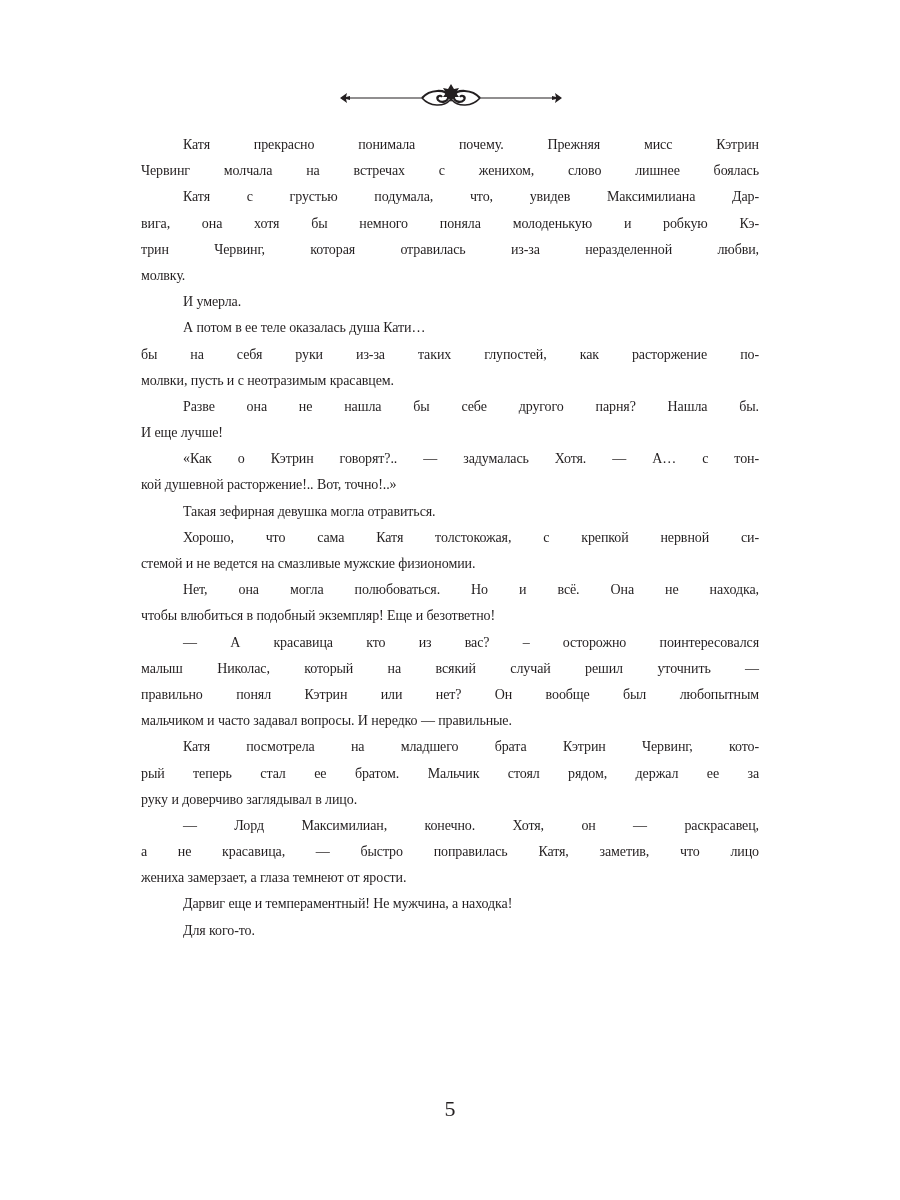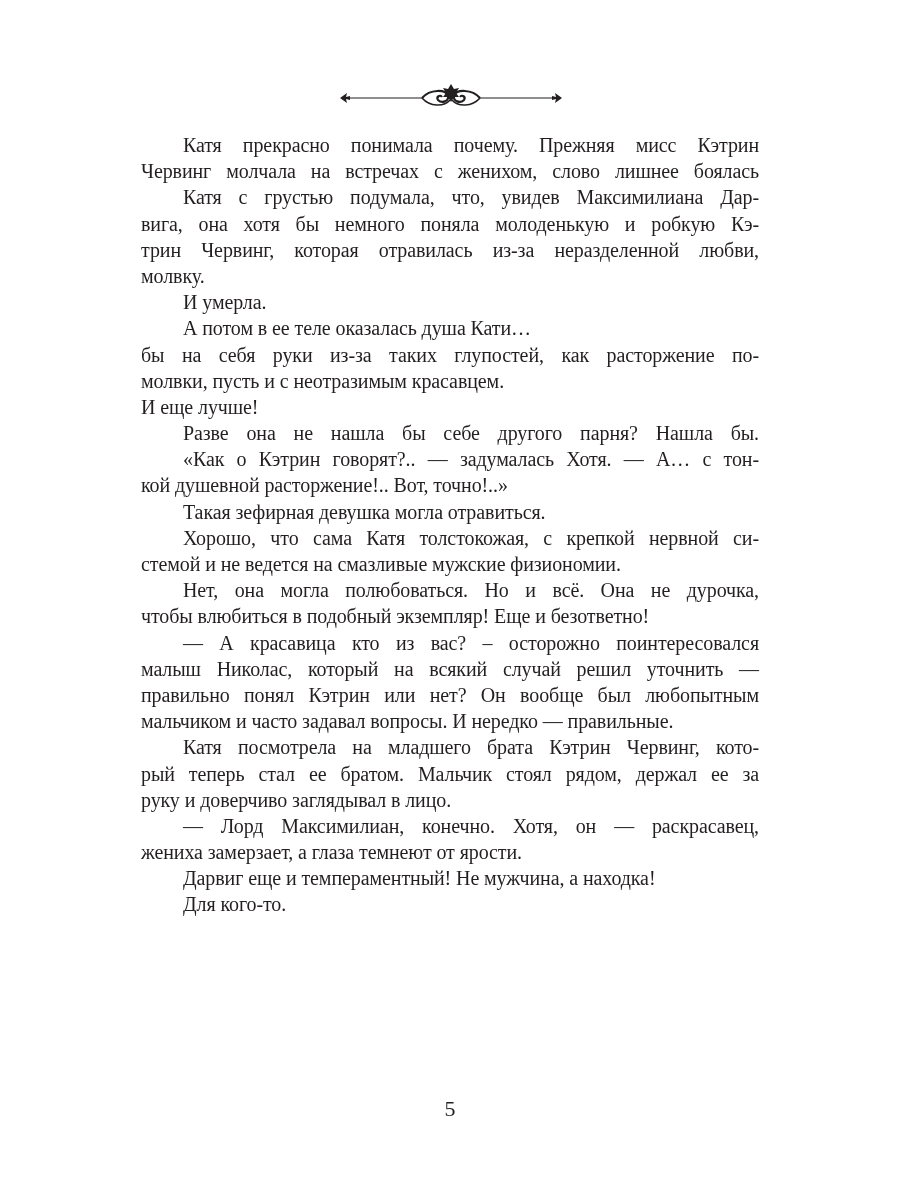--- a/index.html
+++ b/index.html
@@ -4,21 +4,21 @@
   <style>
     html, body { margin: 0; padding: 0; }
     body {
       width: 900px; height: 1200px; background: #ffffff; position: relative; overflow: hidden;
       font-family: "DejaVu Serif", "Liberation Serif", serif; color: #231f20;
     }
     .ornament { position: absolute; left: 338px; top: 80px; width: 226px; height: 36px; }
     .text-block { position: absolute; left: 141px; top: 132px; width: 618px; }
     .line {
       font-family: "Liberation Serif", "DejaVu Serif", serif;
-      font-size: 20px; line-height: 26.2px; height: 26.2px;
+      font-size: 14px; line-height: 26.2px; height: 26.2px;
       white-space: nowrap; letter-spacing: -0.1px;
       text-align: justify; text-align-last: justify; display: block;
     }
     .line.indent { padding-left: 42px; }
     .line.last { text-align-last: left; }
     .page-number {
       position: absolute; left: 0; width: 900px; top: 1096px; text-align: center;
       font-family: "Liberation Serif", "DejaVu Serif", serif; font-size: 22px;
     }
   </style>
@@ -49,35 +49,36 @@
     <div class="line indent">Катя прекрасно понимала почему. Прежняя мисс Кэтрин</div>
     <div class="line">Червинг молчала на встречах с женихом, слово лишнее боялась</div>
     <div class="line indent">Катя с грустью подумала, что, увидев Максимилиана Дар-</div>
     <div class="line">вига, она хотя бы немного поняла молоденькую и робкую Кэ-</div>
     <div class="line">трин Червинг, которая отравилась из-за неразделенной любви,</div>
     <div class="line last">молвку.</div>
     <div class="line indent last">И умерла.</div>
     <div class="line indent last">А потом в ее теле оказалась душа Кати…</div>
     <div class="line">бы на себя руки из-за таких глупостей, как расторжение по-</div>
     <div class="line last">молвки, пусть и с неотразимым красавцем.</div>
+    <div class="line indent">Разве она не нашла бы себе другого парня? Нашла бы.</div>
     <div class="line last">И еще лучше!</div>
-    <div class="line indent">Разве она не нашла бы себе другого парня? Нашла бы.</div>
     <div class="line indent">«Как о Кэтрин говорят?.. — задумалась Хотя. — А… с тон-</div>
     <div class="line last">кой душевной расторжение!.. Вот, точно!..»</div>
     <div class="line indent last">Такая зефирная девушка могла отравиться.</div>
     <div class="line indent">Хорошо, что сама Катя толстокожая, с крепкой нервной си-</div>
     <div class="line last">стемой и не ведется на смазливые мужские физиономии.</div>
-    <div class="line indent">Нет, она могла полюбоваться. Но и всё. Она не дурочка,</div>
+    <div class="line indent">Нет, она могла полюбоваться. Но и всё. Она не находка,</div>
     <div class="line last">чтобы влюбиться в подобный экземпляр! Еще и безответно!</div>
     <div class="line indent">— А красавица кто из вас? – осторожно поинтересовался</div>
     <div class="line">малыш Николас, который на всякий случай решил уточнить —</div>
     <div class="line">правильно понял Кэтрин или нет? Он вообще был любопытным</div>
     <div class="line last">мальчиком и часто задавал вопросы. И нередко — правильные.</div>
     <div class="line indent">Катя посмотрела на младшего брата Кэтрин Червинг, кото-</div>
     <div class="line">рый теперь стал ее братом. Мальчик стоял рядом, держал ее за</div>
     <div class="line last">руку и доверчиво заглядывал в лицо.</div>
     <div class="line indent">— Лорд Максимилиан, конечно. Хотя, он — раскрасавец,</div>
+    <div class="line">а не красавица, — быстро поправилась Катя, заметив, что лицо</div>
     <div class="line last">жениха замерзает, а глаза темнеют от ярости.</div>
     <div class="line indent last">Дарвиг еще и темпераментный! Не мужчина, а находка!</div>
     <div class="line indent last">Для кого-то.</div>
   </div>
 
 <div class="page-number">5</div>
 
 </body></html>

